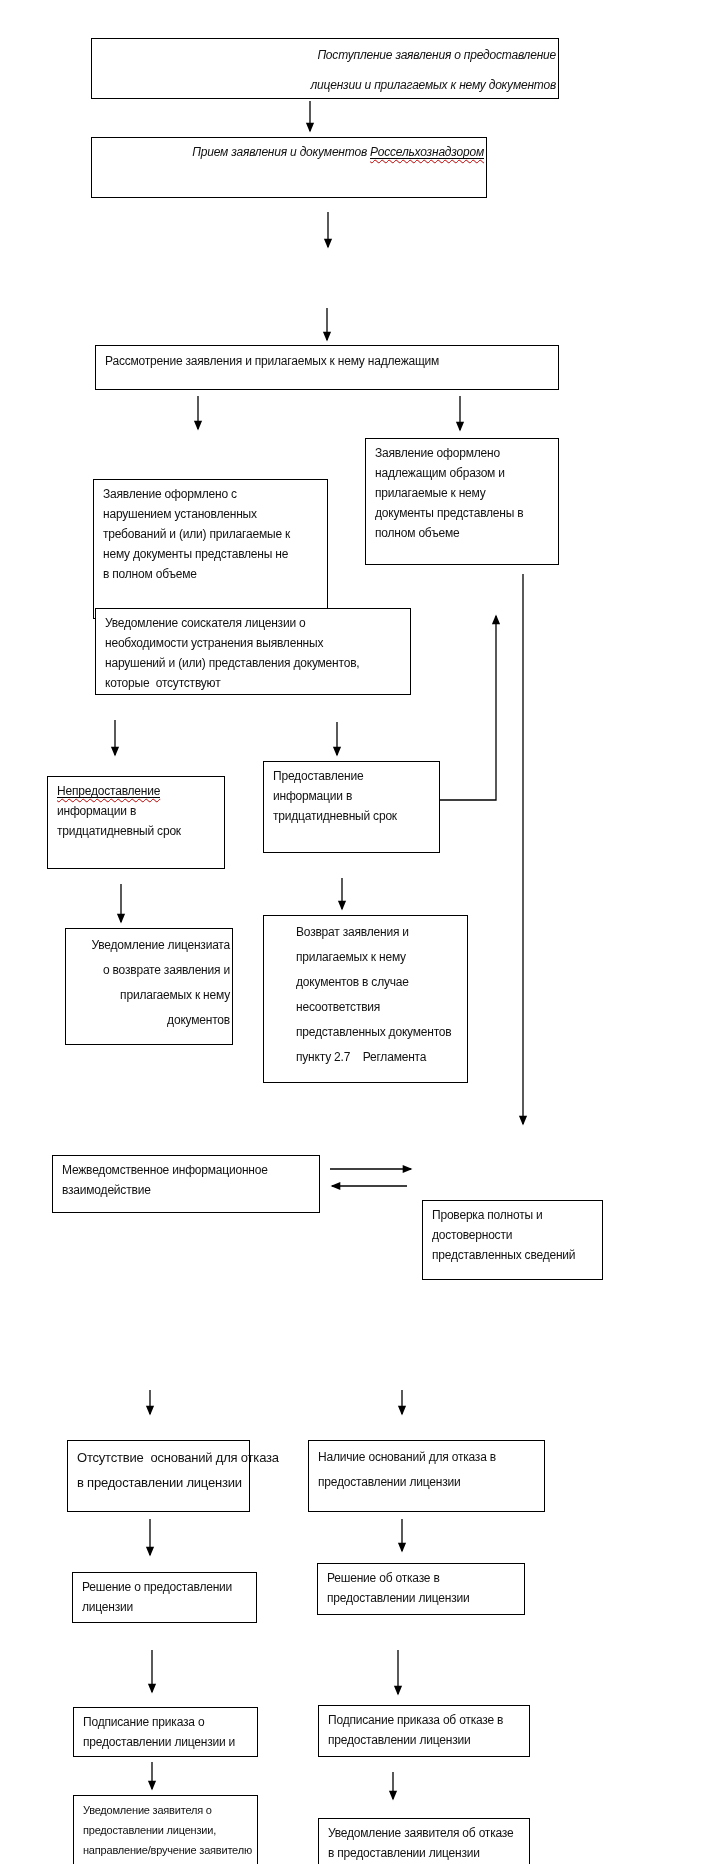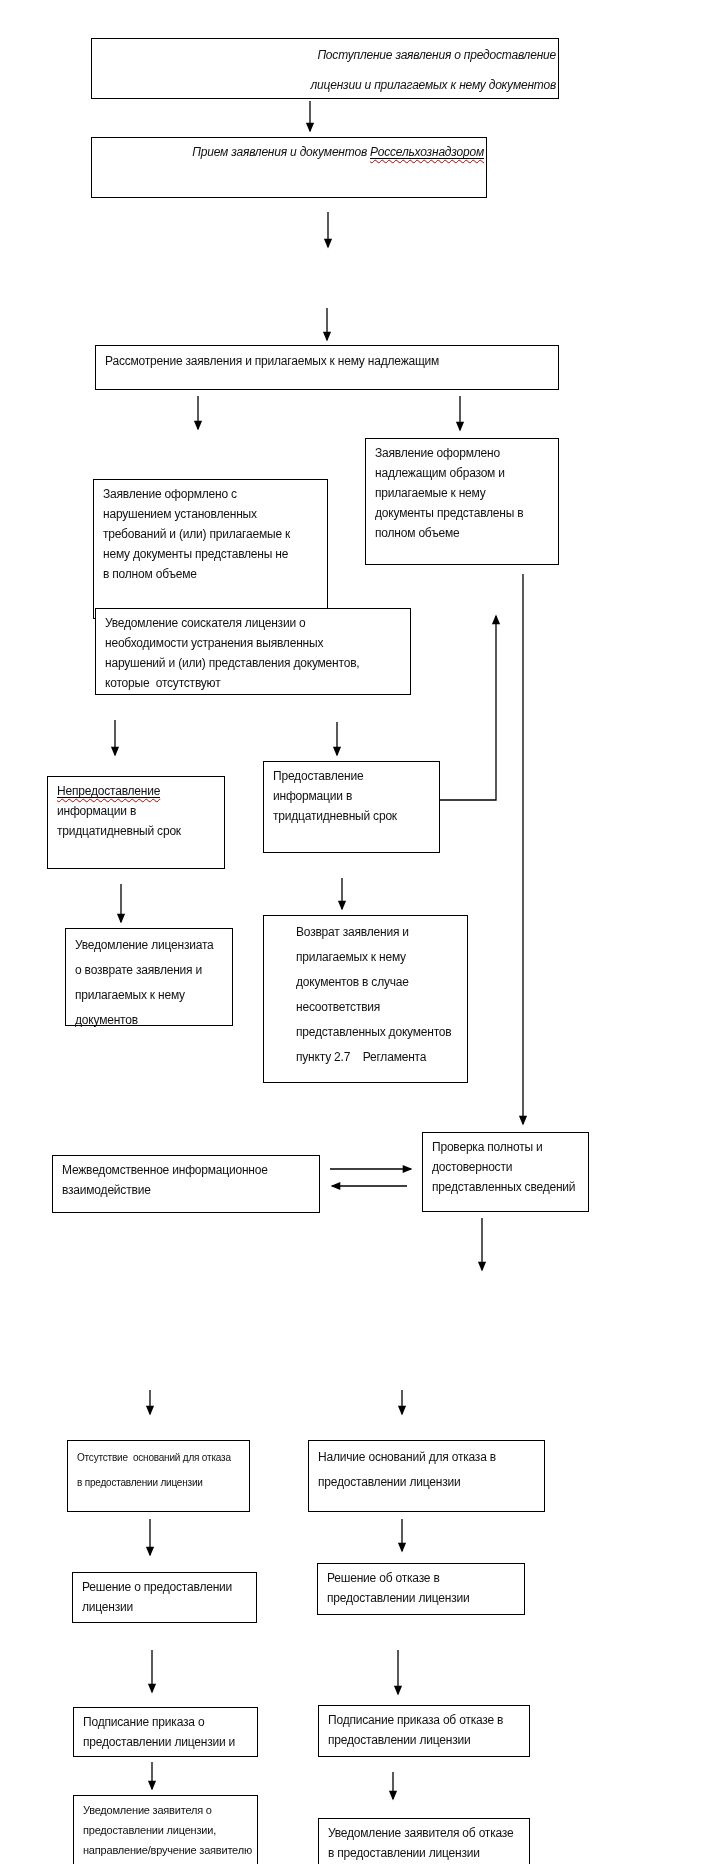--- a/index.html
+++ b/index.html
@@ -19,26 +19,26 @@
   .center{text-align:right;padding-left:10px;font-style:italic;}
   .n1{left:91px;top:38px;width:468px;height:61px;line-height:30px;padding-top:1px;}
   .n2{left:91px;top:137px;width:396px;height:61px;padding-top:4px;}
   .n3{left:95px;top:253px;width:464px;height:45px;padding-top:5px;}
   .n4{left:95px;top:345px;width:464px;height:45px;padding-top:5px;}
   .n5{left:93px;top:435px;width:235px;height:140px;margin-top:44px;}
   .n6{left:365px;top:438px;width:194px;height:127px;}
   .n7{left:95px;top:608px;width:316px;height:87px;}
   .n8{left:47px;top:761px;width:178px;height:93px;margin-top:15px;}
   .n9{left:263px;top:761px;width:177px;height:92px;}
-  .n10{left:65px;top:928px;width:168px;height:98px;line-height:25px;}
+  .n10{left:65px;top:928px;width:168px;height:117px;line-height:25px;text-align:right;}
   .n11{left:263px;top:915px;width:205px;height:168px;line-height:25px;padding-left:32px;}
-  .n12{left:422px;top:1132px;width:167px;height:80px;}
+  .n12{left:422px;top:1200px;width:181px;height:80px;}
   .n13{left:52px;top:1155px;width:268px;height:58px;}
   .n14{left:45px;top:1294px;width:563px;height:88px;line-height:23px;}
-  .n15{left:67px;top:1440px;width:183px;height:72px;line-height:25px;font-size:10px;}
+  .n15{left:67px;top:1440px;width:183px;height:72px;line-height:25px;font-size:13px;}
   .n16{left:308px;top:1440px;width:237px;height:72px;line-height:25px;}
   .n17{left:72px;top:1572px;width:185px;height:51px;}
   .n18{left:317px;top:1563px;width:208px;height:52px;}
   .n19{left:73px;top:1707px;width:185px;height:50px;}
   .n20{left:318px;top:1705px;width:212px;height:52px;}
   .n21{left:73px;top:1795px;width:185px;height:74px;font-size:11px;}
   .n22{left:318px;top:1818px;width:212px;height:50px;}
   .u-spell{
     background-image:linear-gradient(#000 0 0);
     background-repeat:no-repeat;

